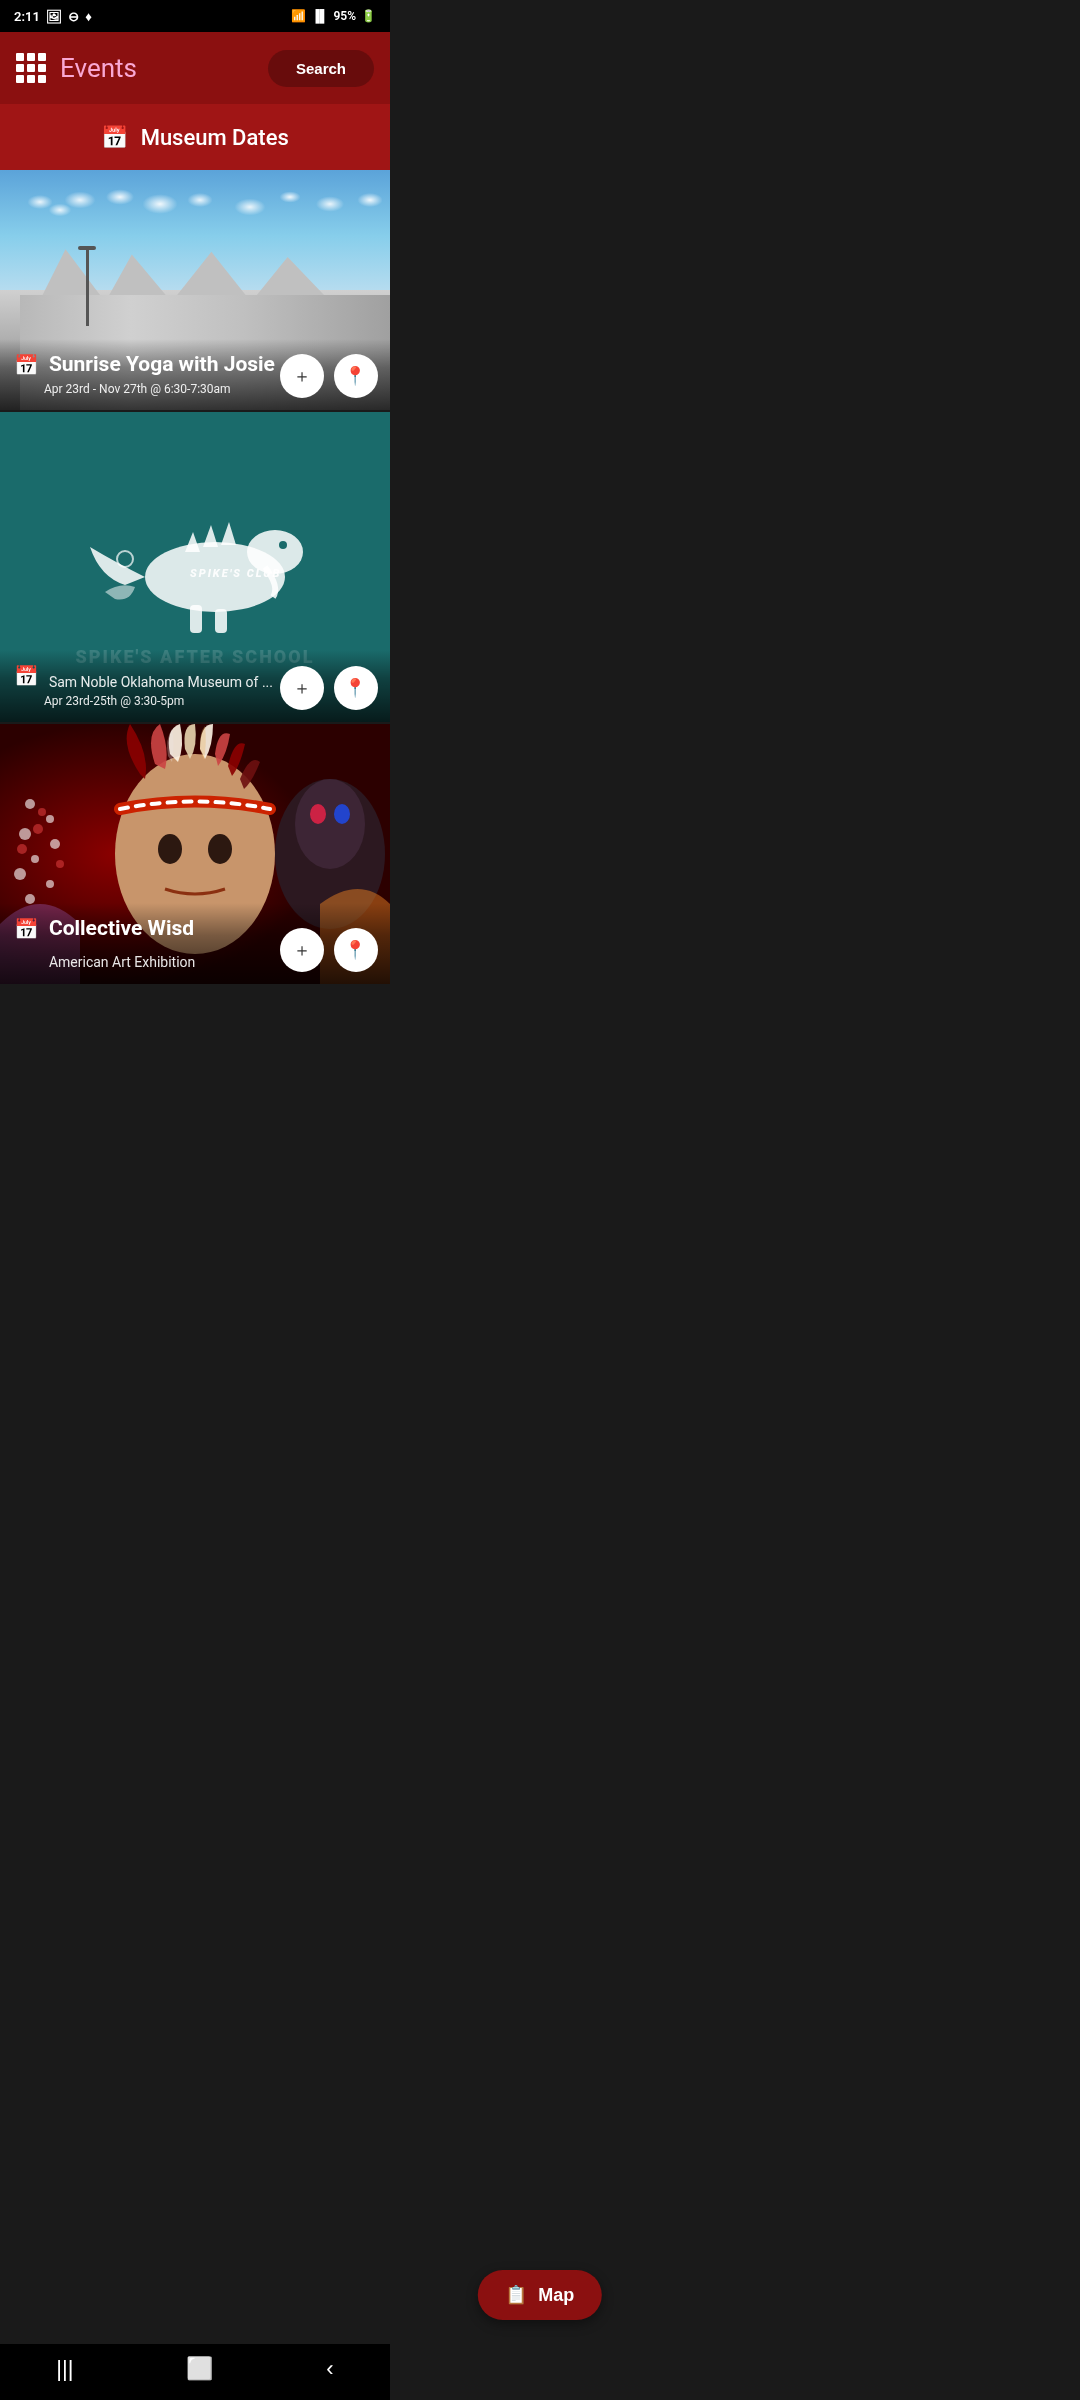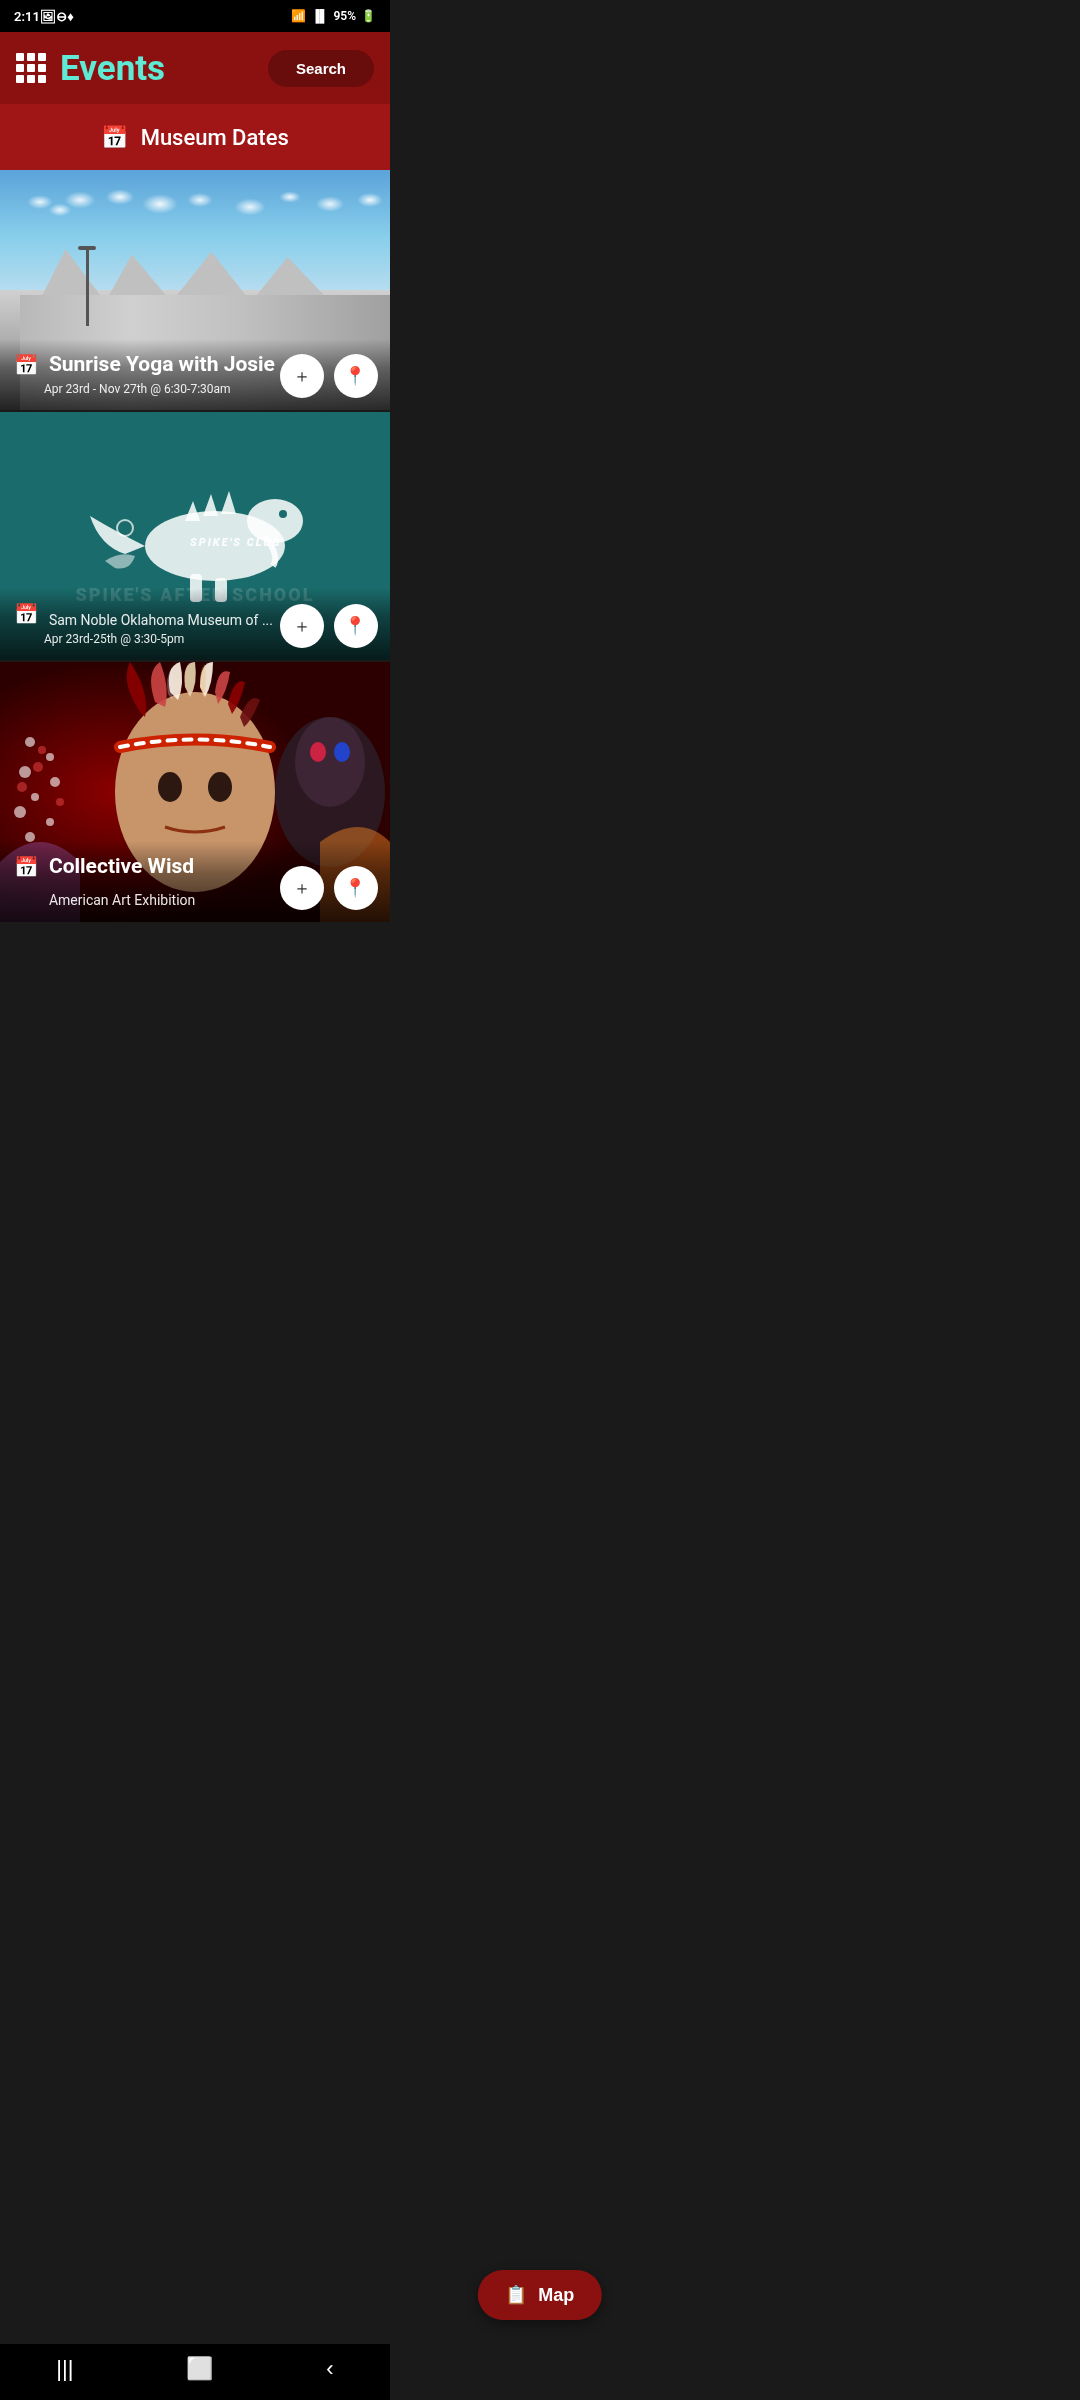--- a/index.html
+++ b/index.html
@@ -19,21 +19,21 @@
       background: #000;
       color: #fff;
       display: flex;
       justify-content: space-between;
       align-items: center;
       padding: 6px 14px;
       font-size: 13px;
       font-weight: 600;
       height: 32px;
     }
-    .status-left { display: flex; align-items: flex-start; }
+    .status-left { display: flex; align-items: flex-start; gap: 6px; }
     .status-right { display: flex; align-items: center; gap: 5px; font-size: 12px; }
 
     
     .navbar {
       background: #8B1010;
       display: flex;
       align-items: center;
       justify-content: space-between;
       padding: 12px 16px;
       height: 72px;
@@ -49,23 +49,23 @@
       grid-template-rows: repeat(3, 8px);
       gap: 3px;
     }
     .grid-dot {
       width: 8px;
       height: 8px;
       background: #fff;
       border-radius: 1px;
     }
     .navbar-title {
-      color: #5eead4;
-      font-size: 35px;
-      font-weight: 700;
+      color: #f9a8d4;
+      font-size: 26px;
+      font-weight: 400;
     }
     .search-btn {
       background: rgba(0,0,0,0.25);
       border: none;
       border-radius: 24px;
       color: #fff;
       font-size: 15px;
       padding: 10px 28px;
       cursor: pointer;
       font-weight: 700;
@@ -172,21 +172,21 @@
       left: -8px;
       width: 18px;
       height: 4px;
       background: #555;
       border-radius: 2px;
     }
 
     
     .event-img-dino {
       width: 100%;
-      height: 248px;
+      height: 310px;
       background: #1a6b6b;
       position: relative;
       overflow: hidden;
       display: flex;
       align-items: center;
       justify-content: center;
     }
 
     
     .event-img-native {

